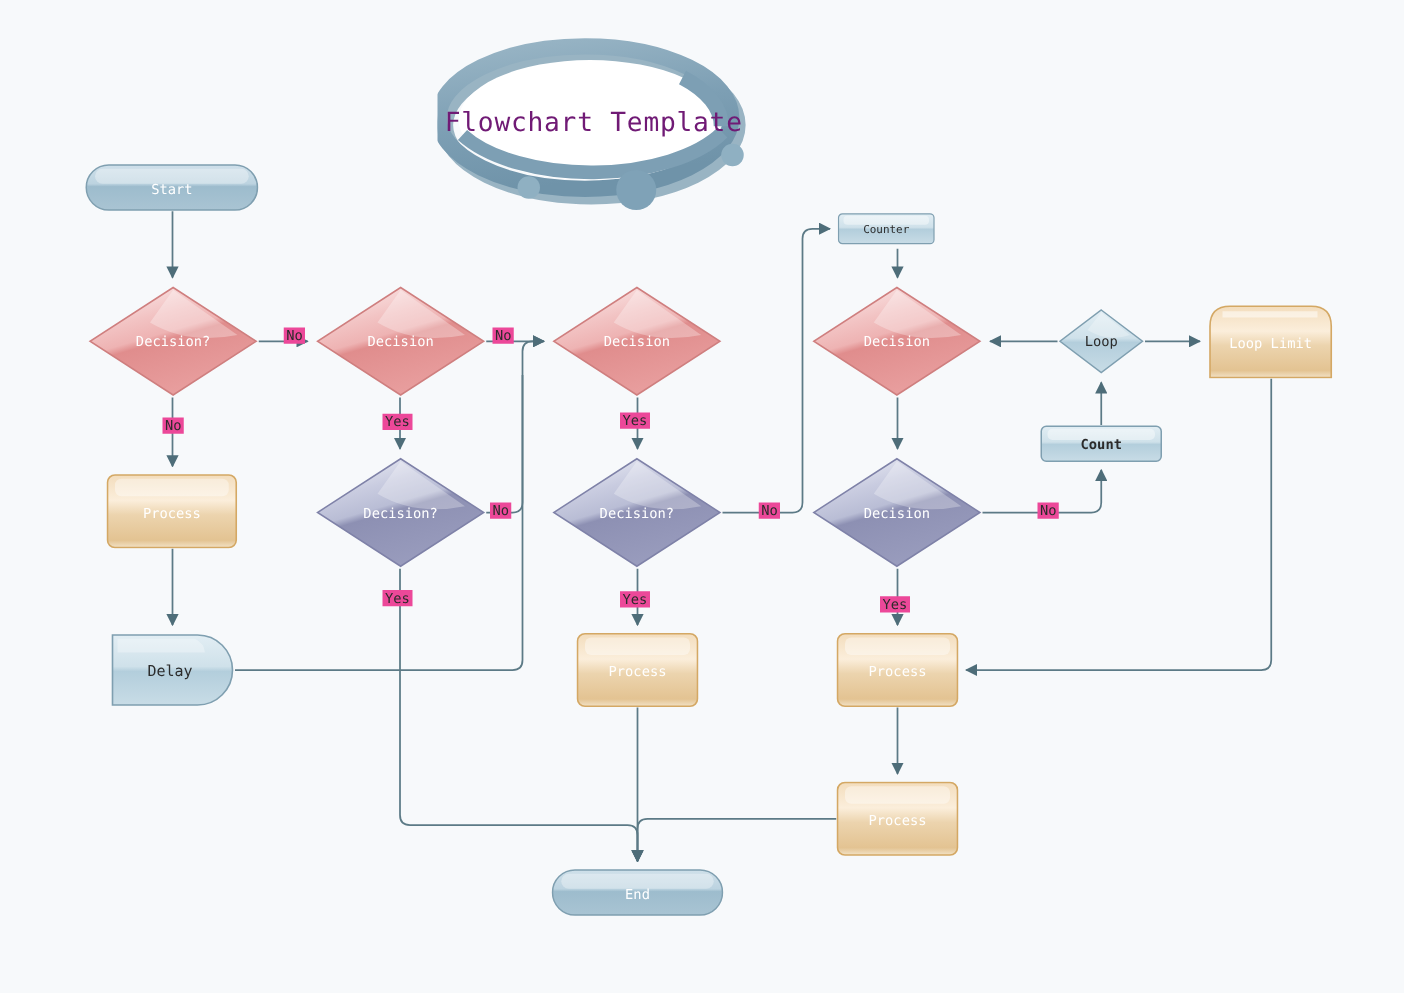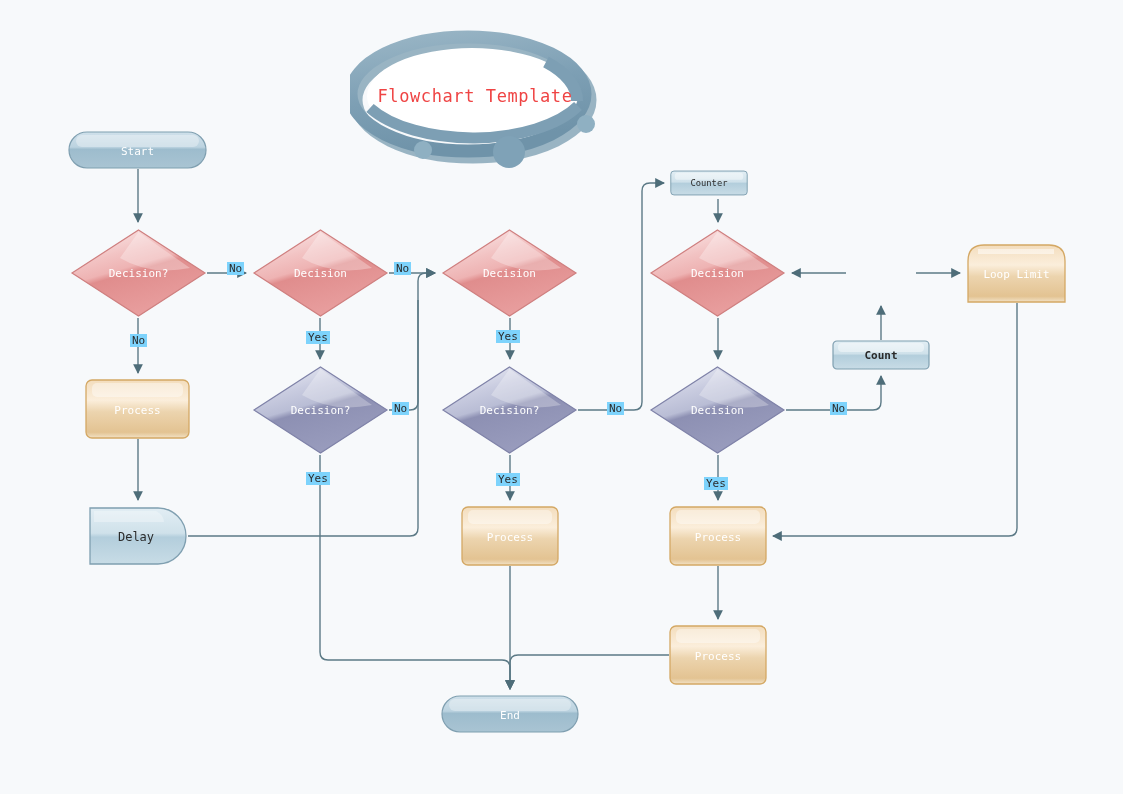--- a/index.html
+++ b/index.html
@@ -11,29 +11,29 @@
     position:relative;
   }
   #canvas{position:absolute;left:0;top:0;width:1123px;height:794px;}
   svg.layer{position:absolute;left:0;top:0;width:1123px;height:794px;}
   .edge-layer{z-index:1;}
   .node{position:absolute;z-index:2;display:flex;align-items:center;justify-content:center;}
   
   .elabel{
     position:absolute;z-index:3;
     font-family:"DejaVu Sans Mono","Liberation Mono",monospace;
-    font-size:11px;color:#2b2b2b;background:#7dd3fc;
+    font-size:11px;color:#2b2b2b;background:#ec4899;
     padding:0 2px;line-height:13px;
   }
   
   .title-wrap{position:absolute;left:350px;top:28px;width:250px;height:140px;z-index:2;}
   .title-text{
     position:absolute;left:0;top:58px;width:250px;text-align:center;
     font-family:"DejaVu Sans Mono","Liberation Mono",monospace;
-    font-size:17px;color:#ef4444;letter-spacing:0.6px;
+    font-size:21px;color:#701a75;letter-spacing:0.6px;
   }
 </style>
 </head>
 <body>
 
 <div id="canvas">
 
   <svg class="layer edge-layer" viewBox="0 0 1123 794">
     <defs>
       <marker id="arrow" viewBox="0 0 10 10" refX="9" refY="5" markerWidth="7" markerHeight="7" orient="auto-start-reverse">
@@ -249,20 +249,27 @@
   </div>
 
   <div class="node" style="left:669px;top:625px;width:98px;height:60px;">
     <svg width="98" height="60" viewBox="0 0 98 60">
       <rect x="1" y="1" width="96" height="58" rx="6" ry="6" fill="url(#gTan)" stroke="#d4a864" stroke-width="1.3"></rect>
       <rect x="7" y="4" width="84" height="14" rx="5" ry="5" fill="#ffffff" opacity="0.4"></rect>
       <text x="49" y="35" text-anchor="middle" font-family="DejaVu Sans Mono, monospace" font-size="11" fill="#ffffff">Process</text>
     </svg>
   </div>
 
+  <div class="node" style="left:846px;top:246px;width:70px;height:54px;">
+    <svg width="70" height="54" viewBox="0 0 70 54">
+      <polygon points="35,2 68,27 35,52 2,27" fill="url(#gBlueLight)" stroke="#7f9fb0" stroke-width="1.2"></polygon>
+      <path d="M35,4 L58,22 Q40,28 24,18 Z" fill="#ffffff" opacity="0.28"></path>
+      <text x="35" y="31" text-anchor="middle" font-family="DejaVu Sans Mono, monospace" font-size="11" fill="#2b2b2b">Loop</text>
+    </svg>
+  </div>
 
   <div class="node" style="left:832px;top:340px;width:98px;height:30px;font-weight:bold;">
     <svg width="98" height="30" viewBox="0 0 98 30">
       <rect x="1" y="1" width="96" height="28" rx="4" ry="4" fill="url(#gBlueLight)" stroke="#7f9fb0" stroke-width="1.2"></rect>
       <rect x="6" y="3" width="86" height="9" rx="4" ry="4" fill="#ffffff" opacity="0.42"></rect>
       <text x="49" y="19" text-anchor="middle" font-family="DejaVu Sans Mono, monospace" font-size="11" fill="#2b2b2b">Count</text>
     </svg>
   </div>
 
   <div class="node" style="left:441px;top:695px;width:138px;height:38px;">

